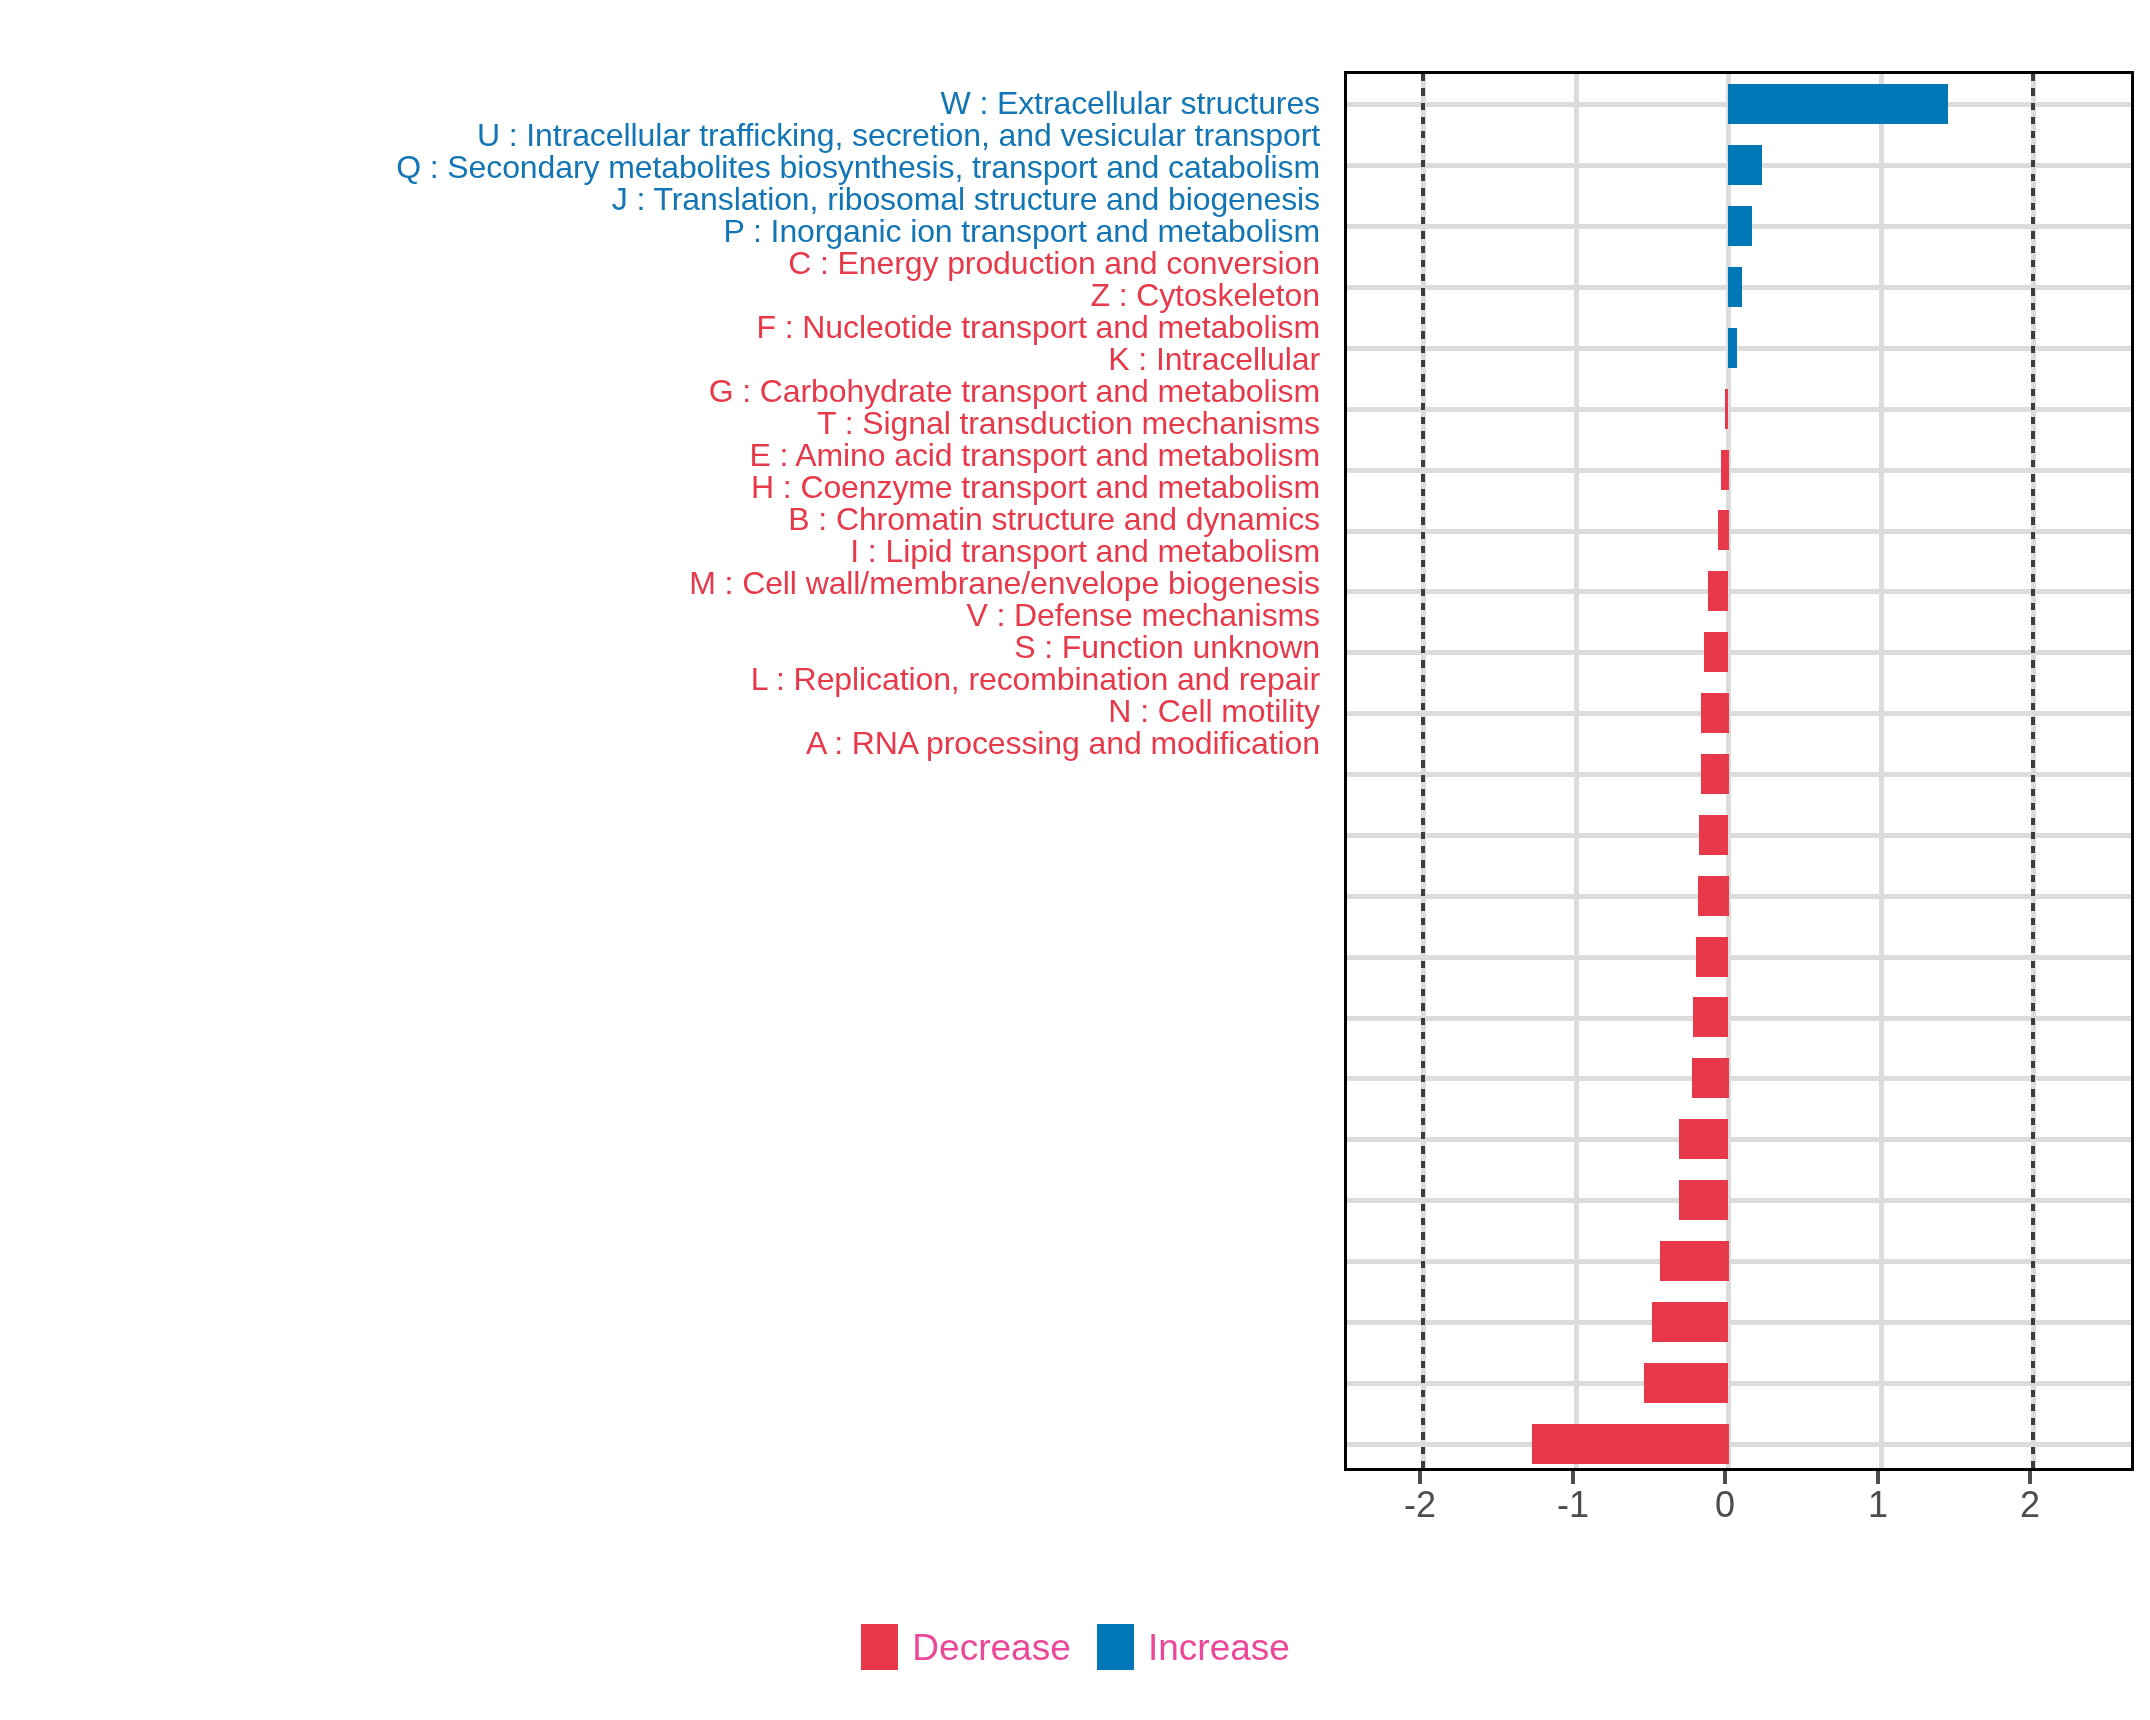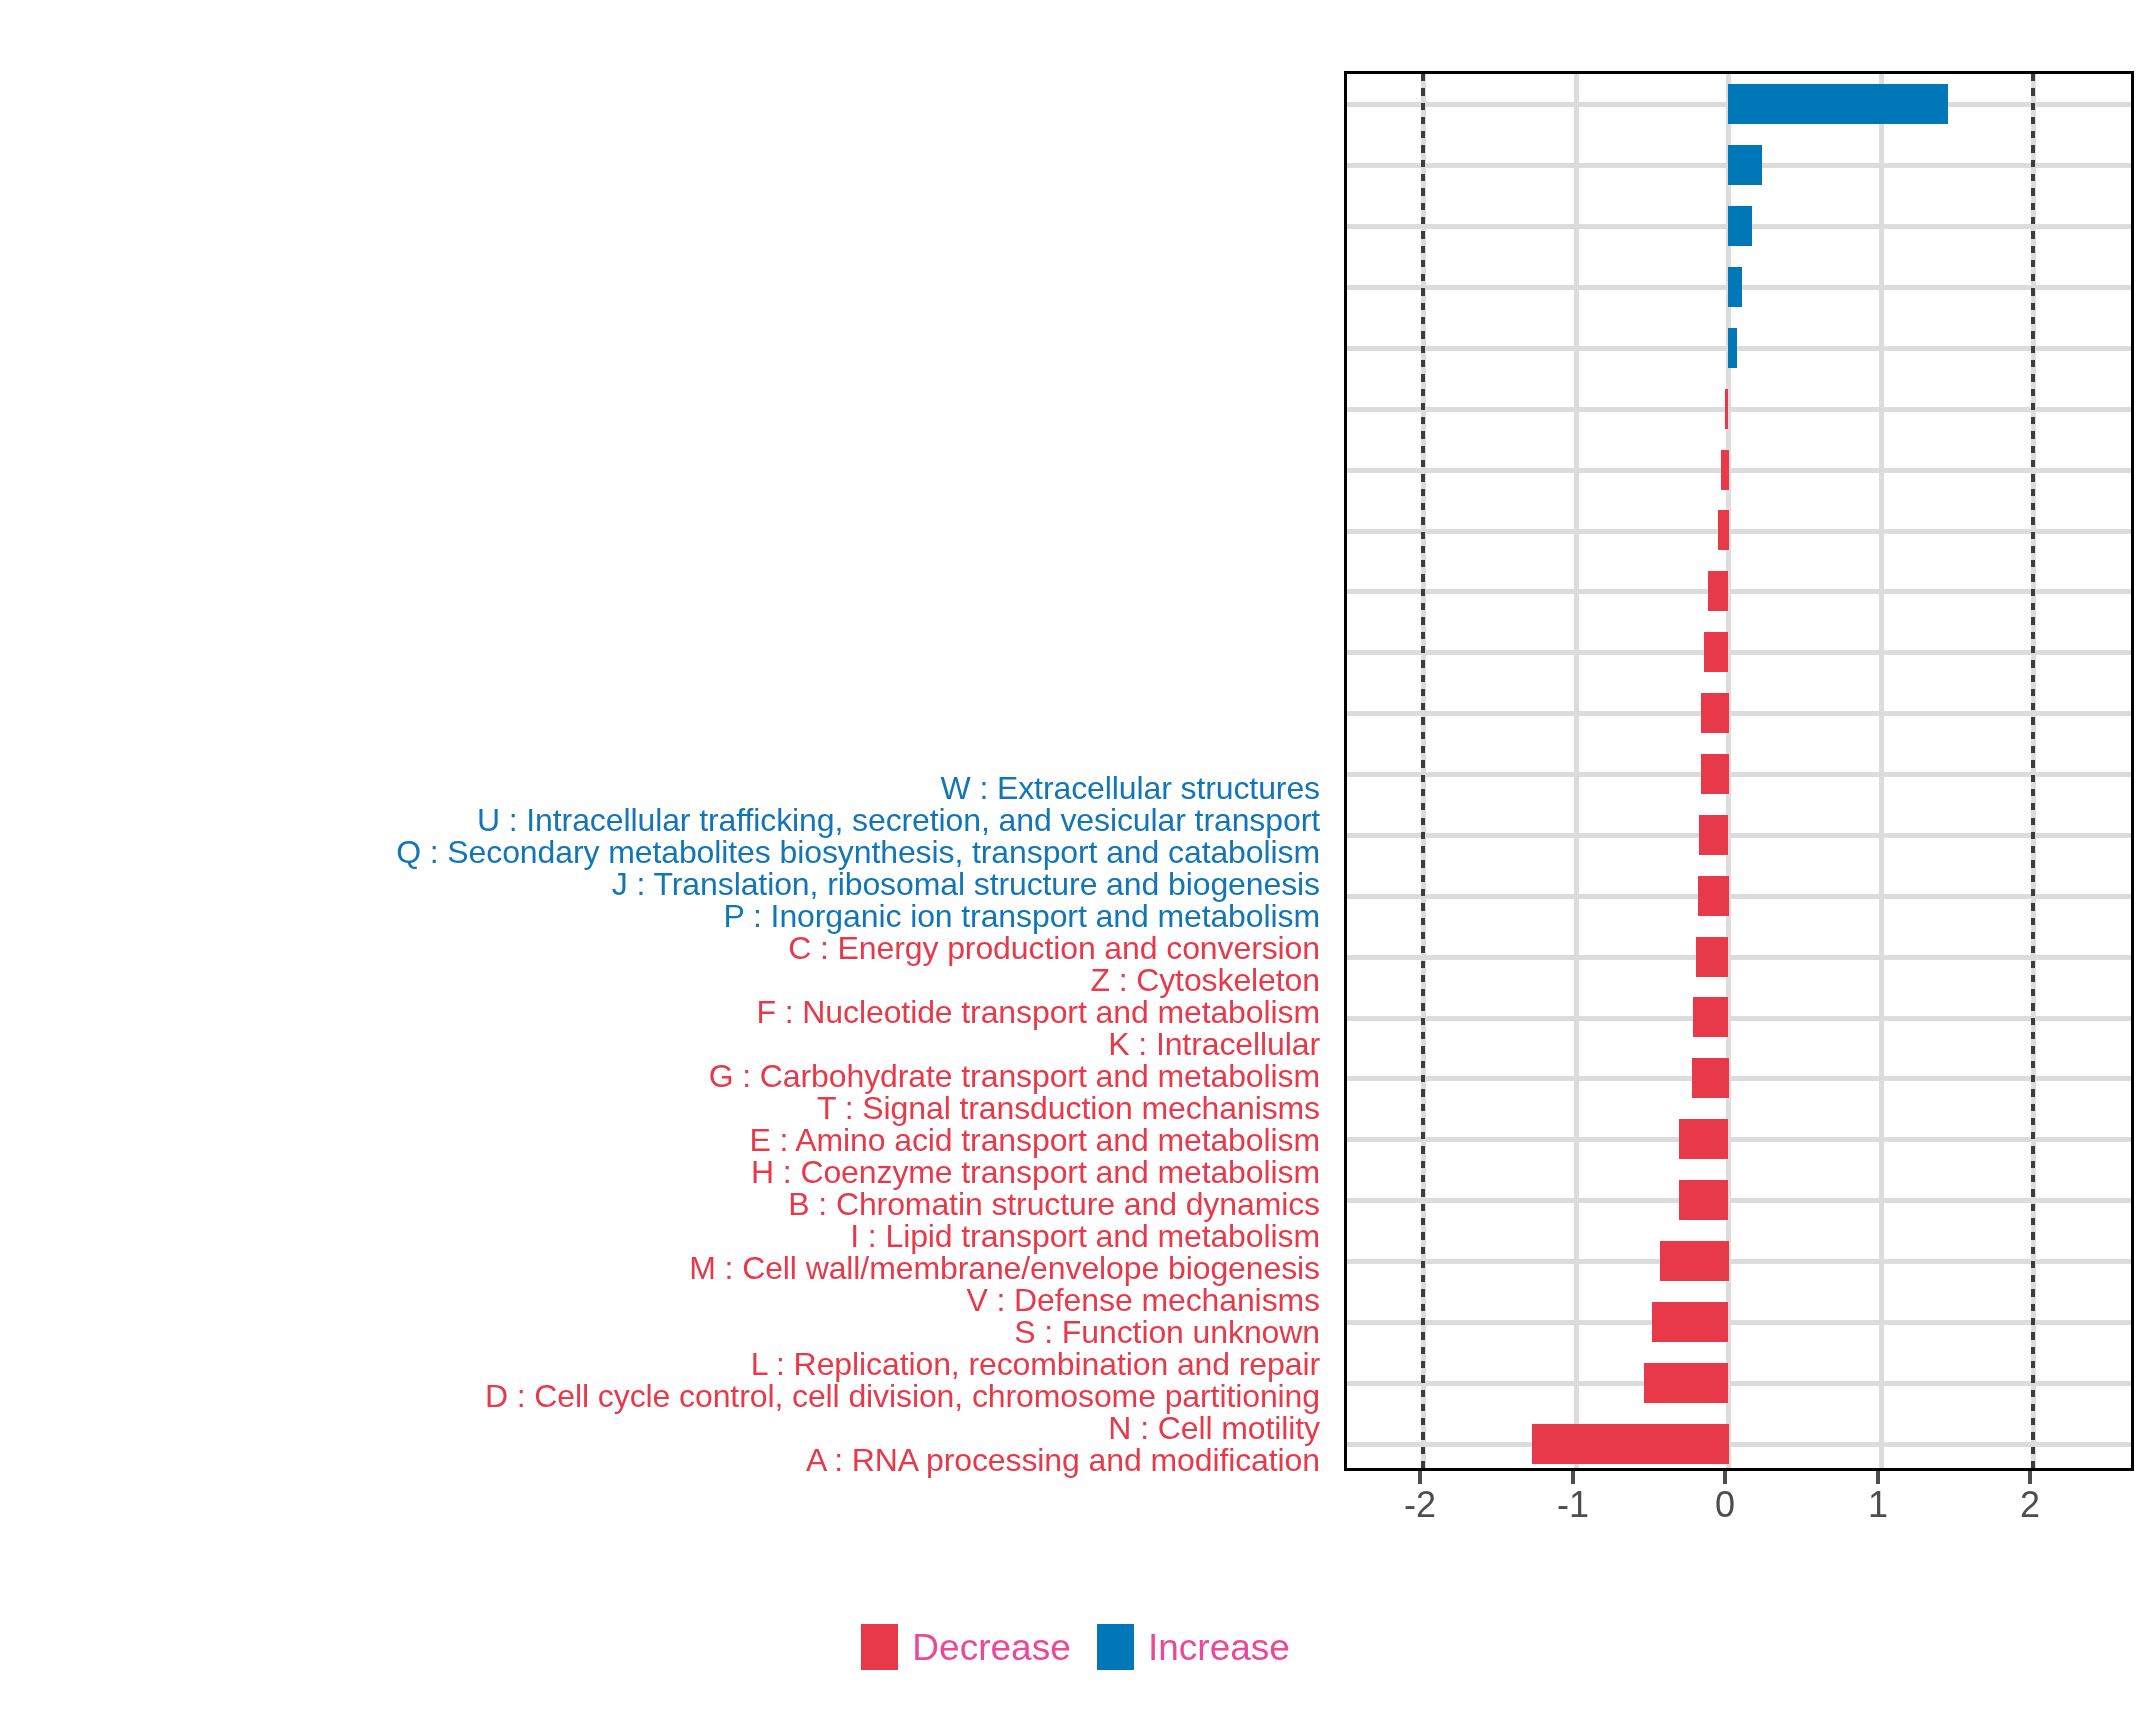--- a/index.html
+++ b/index.html
@@ -19,26 +19,26 @@
     position: absolute;
     left: 0; top: 0;
     width: 2151px;
     height: 1721px;
   }
 
   
   #ylabels {
     position: absolute;
     left: 0;
-    top: 76px;
+    top: 87px;
     width: 1333px;
     height: 1400px;
     display: flex;
     flex-direction: column;
-    justify-content: flex-end;
+    justify-content: flex-start;
     align-items: flex-end;
   }
   .ylabel {
     font-size: 32px;
     line-height: 1.0;
     white-space: nowrap;
     padding-right: 13px;
     letter-spacing: -0.1px;
   }
   .ylabel.inc { color: #1276b6; }
@@ -184,21 +184,20 @@
       <div class="ylabel dec">G : Carbohydrate transport and metabolism</div>
       <div class="ylabel dec">T : Signal transduction mechanisms</div>
       <div class="ylabel dec">E : Amino acid transport and metabolism</div>
       <div class="ylabel dec">H : Coenzyme transport and metabolism</div>
       <div class="ylabel dec">B : Chromatin structure and dynamics</div>
       <div class="ylabel dec">I : Lipid transport and metabolism</div>
       <div class="ylabel dec">M : Cell wall/membrane/envelope biogenesis</div>
       <div class="ylabel dec">V : Defense mechanisms</div>
       <div class="ylabel dec">S : Function unknown</div>
       <div class="ylabel dec">L : Replication, recombination and repair</div>
-      <div class="ylabel dec">D : Cell cycle control, cell division, chromosome partitioning</div>
       <div class="ylabel dec">N : Cell motility</div>
       <div class="ylabel dec">A : RNA processing and modification</div>
     </div>
 
   <div id="panel">
     <div id="panel-inner">
         <div class="hgrid" style="top: 30px;"></div>
         <div class="hgrid" style="top: 91px;"></div>
         <div class="hgrid" style="top: 152px;"></div>
         <div class="hgrid" style="top: 213px;"></div>

